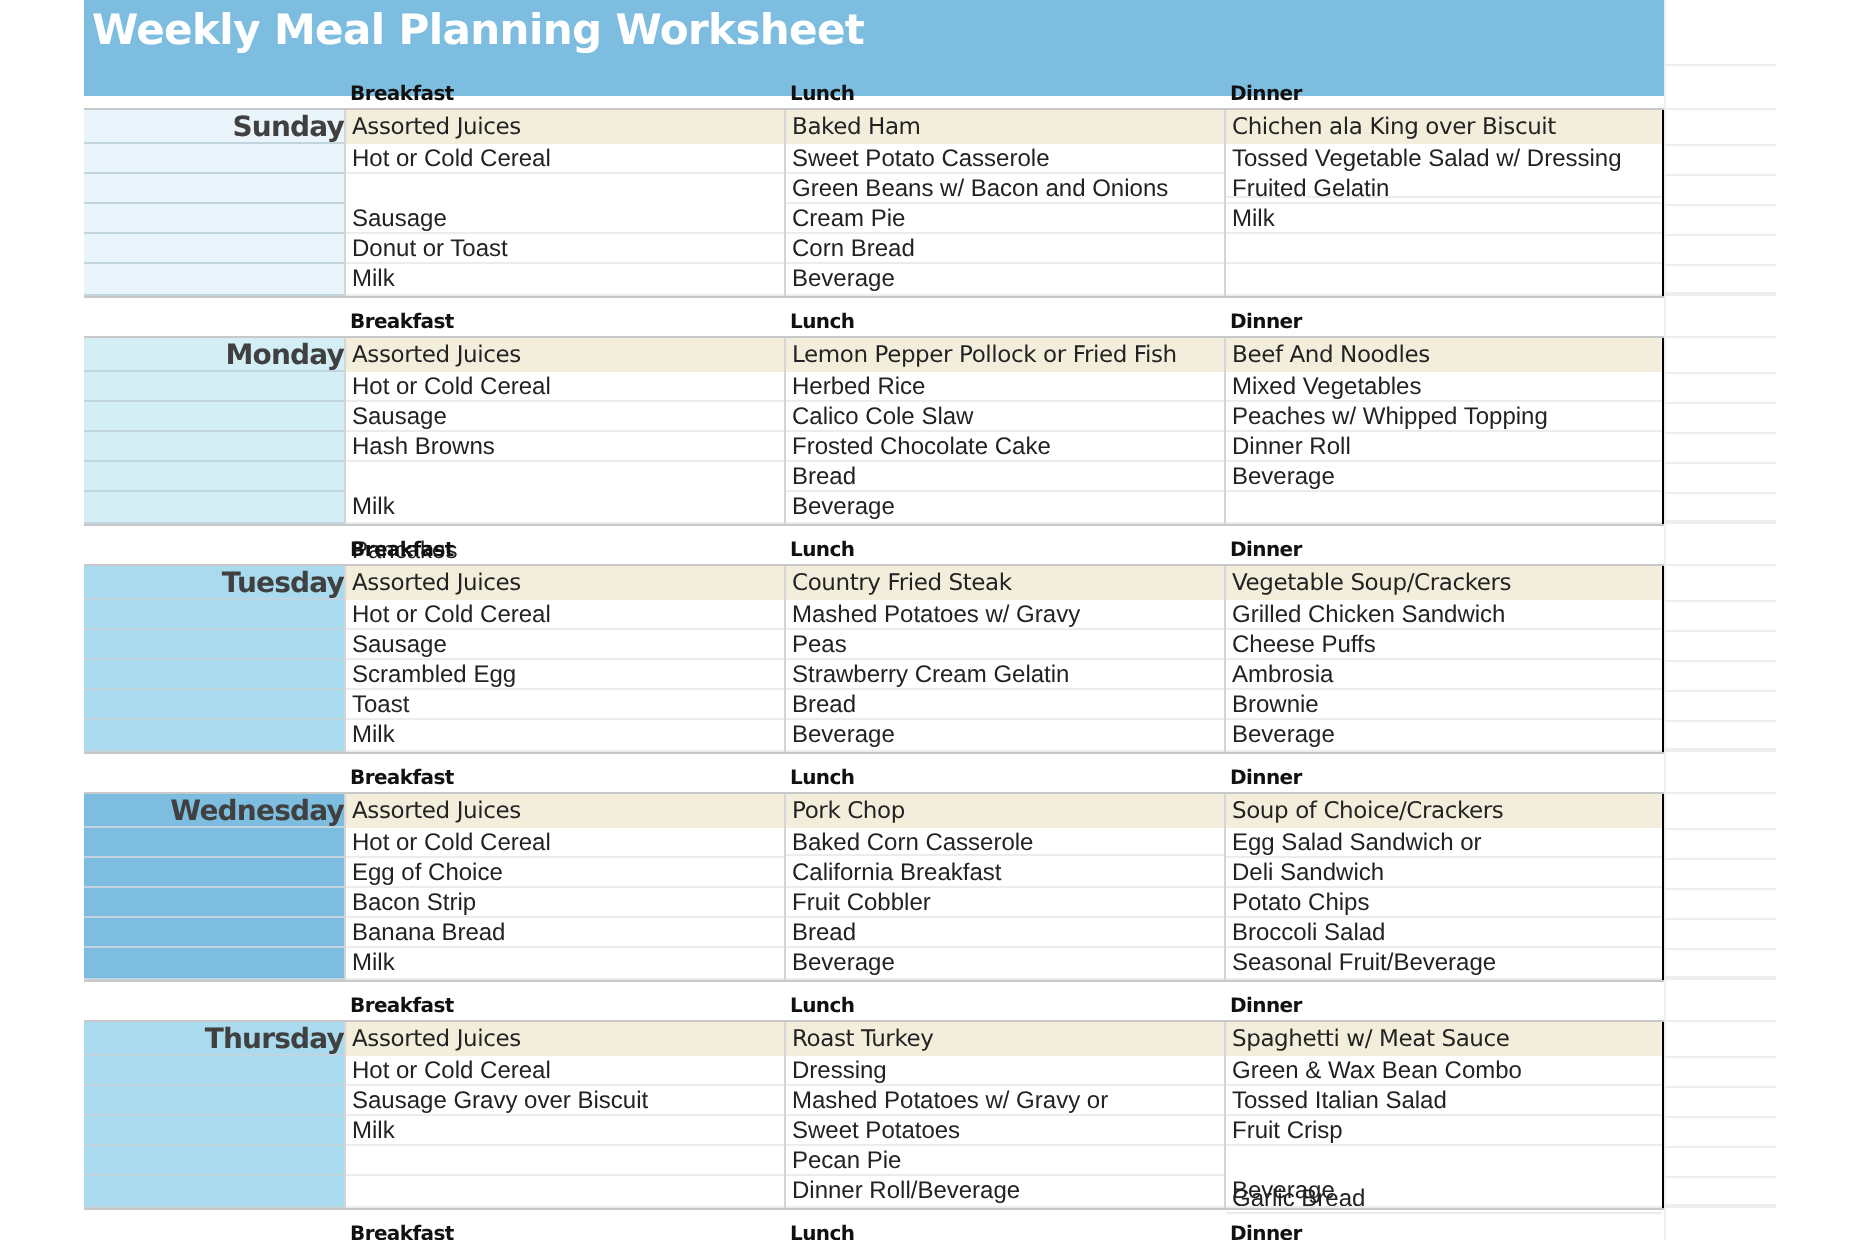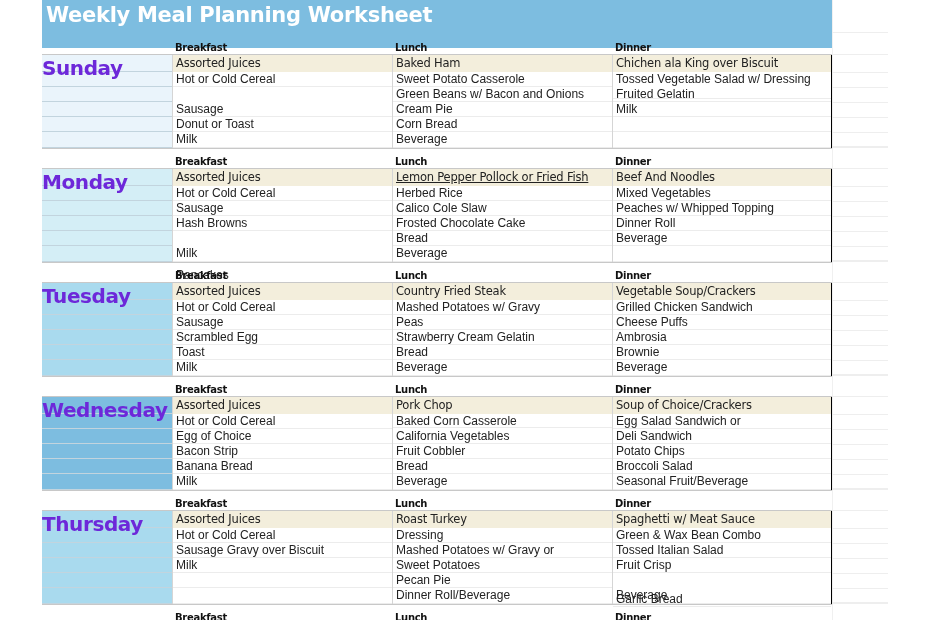--- a/index.html
+++ b/index.html
@@ -6,21 +6,21 @@
   body { width:930px; height:620px; overflow:hidden; position:relative; font-family:"Liberation Sans", sans-serif; }
   .gridline-h { position:absolute; left:832px; width:56px; height:1px; background:#eeeeee; }
   .gridline-v { position:absolute; left:832px; top:0; width:1px; height:620px; background:#f0f0f0; }
   .title-bar { position:absolute; left:42px; top:0; width:790px; height:48px; background:#7dbde0; }
   .title-text { position:absolute; left:4px; top:3px; font-family:"DejaVu Sans", sans-serif; font-size:21px; font-weight:bold; color:#ffffff; letter-spacing:-0.3px; }
   .block { position:absolute; left:42px; width:790px; height:114px; }
   .col-header { position:absolute; top:0; font-family:"DejaVu Sans", sans-serif; font-size:10px; font-weight:bold; color:#111; letter-spacing:-0.3px; }
   .table { position:absolute; left:0; top:12px; width:790px; height:93px; border-bottom:1px solid #c8c8c8; border-top:1px solid #c8c8c8; }
   .day-cell { position:absolute; left:0; top:0; width:130px; height:93px; }
   .day-row { position:absolute; left:0; width:130px; border-bottom:1px solid #c2d4de; box-sizing:border-box; }
-  .day-name { position:absolute; left:0; top:1px; width:130px; text-align:left; font-family:"DejaVu Sans", sans-serif; font-weight:bold; font-size:20px; color:#6d28d9; letter-spacing:-0.4px; }
+  .day-name { position:absolute; left:0; top:1px; width:130px; text-align:right; font-family:"DejaVu Sans", sans-serif; font-weight:bold; font-size:14px; color:#404040; letter-spacing:-0.4px; }
   .meal-col { position:absolute; top:0; width:220px; height:93px; border-left:1px solid #d5d5d5; box-sizing:border-box; }
   .meal-col.last { border-right:1px solid #000000; }
   .row { position:absolute; left:0; width:100%; height:15px; border-bottom:1px solid #ececec; box-sizing:border-box; font-size:12px; color:#222; padding-left:3px; line-height:14px; white-space:nowrap; }
   .row.first { top:0; height:17px; background:#f3eedc; font-family:"DejaVu Sans", sans-serif; font-size:11.5px; letter-spacing:-0.2px; line-height:16px; border-bottom:none; }
 </style>
 </head>
 <body>
 
 <div class="gridline-v"></div>
 <div id="gridlines">
@@ -127,21 +127,21 @@
         </div>
         <div class="meal-col" style="left:130px">
           <div class="row first" style="top:0px;">Assorted Juices</div>
           <div class="row" style="top:17px;height:15px;">Hot or Cold Cereal</div>
           <div class="row" style="top:32px;height:15px;">Sausage</div>
           <div class="row" style="top:47px;height:15px;">Hash Browns</div>
           <div class="row" style="top:62px;height:15px;margin-top:37px;">Pancakes</div>
           <div class="row" style="top:77px;height:16px;">Milk</div>
         </div>
         <div class="meal-col" style="left:350px">
-          <div class="row first" style="top:0px;text-decoration:underline;">Lemon Pepper Pollock or Fried Fish</div>
+          <div class="row first" style="top:0px;">Lemon Pepper Pollock or Fried Fish</div>
           <div class="row" style="top:17px;height:15px;">Herbed Rice</div>
           <div class="row" style="top:32px;height:15px;">Calico Cole Slaw</div>
           <div class="row" style="top:47px;height:15px;">Frosted Chocolate Cake</div>
           <div class="row" style="top:62px;height:15px;">Bread</div>
           <div class="row" style="top:77px;height:16px;">Beverage</div>
         </div>
         <div class="meal-col last" style="left:570px">
           <div class="row first" style="top:0px;">Beef And Noodles</div>
           <div class="row" style="top:17px;height:15px;">Mixed Vegetables</div>
           <div class="row" style="top:32px;height:15px;">Peaches w/ Whipped Topping</div>
@@ -209,21 +209,21 @@
           <div class="row first" style="top:0px;">Assorted Juices</div>
           <div class="row" style="top:17px;height:15px;">Hot or Cold Cereal</div>
           <div class="row" style="top:32px;height:15px;">Egg of Choice</div>
           <div class="row" style="top:47px;height:15px;">Bacon Strip</div>
           <div class="row" style="top:62px;height:15px;">Banana Bread</div>
           <div class="row" style="top:77px;height:16px;">Milk</div>
         </div>
         <div class="meal-col" style="left:350px">
           <div class="row first" style="top:0px;">Pork Chop</div>
           <div class="row" style="top:17px;height:14px;">Baked Corn Casserole</div>
-          <div class="row" style="top:32px;height:15px;">California Vegetables</div>
+          <div class="row" style="top:32px;height:15px;">California Breakfast</div>
           <div class="row" style="top:47px;height:15px;">Fruit Cobbler</div>
           <div class="row" style="top:62px;height:15px;">Bread</div>
           <div class="row" style="top:77px;height:16px;">Beverage</div>
         </div>
         <div class="meal-col last" style="left:570px">
           <div class="row first" style="top:0px;">Soup of Choice/Crackers</div>
           <div class="row" style="top:17px;height:15px;">Egg Salad Sandwich or</div>
           <div class="row" style="top:32px;height:15px;">Deli Sandwich</div>
           <div class="row" style="top:47px;height:15px;">Potato Chips</div>
           <div class="row" style="top:62px;height:15px;">Broccoli Salad</div>

